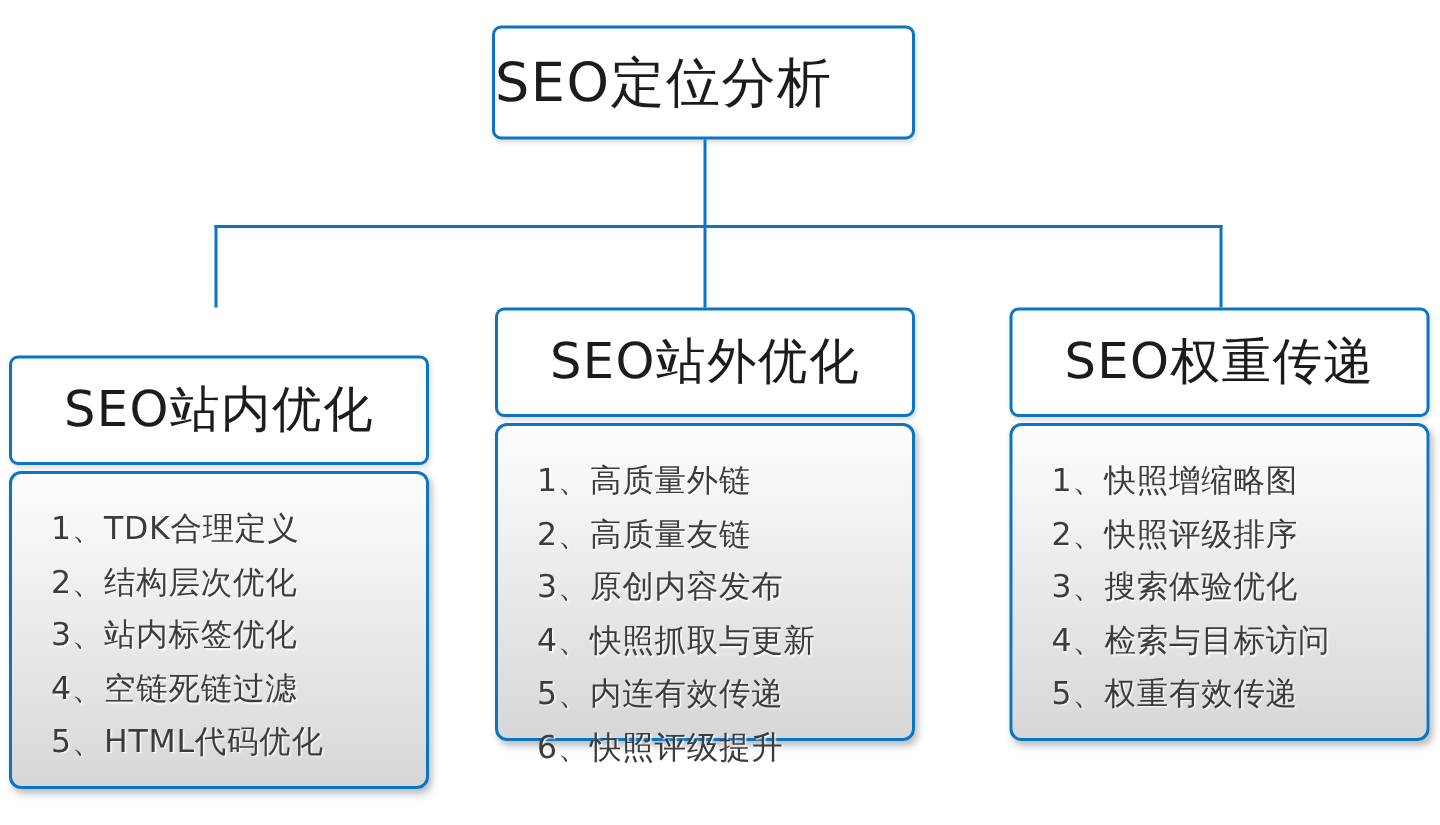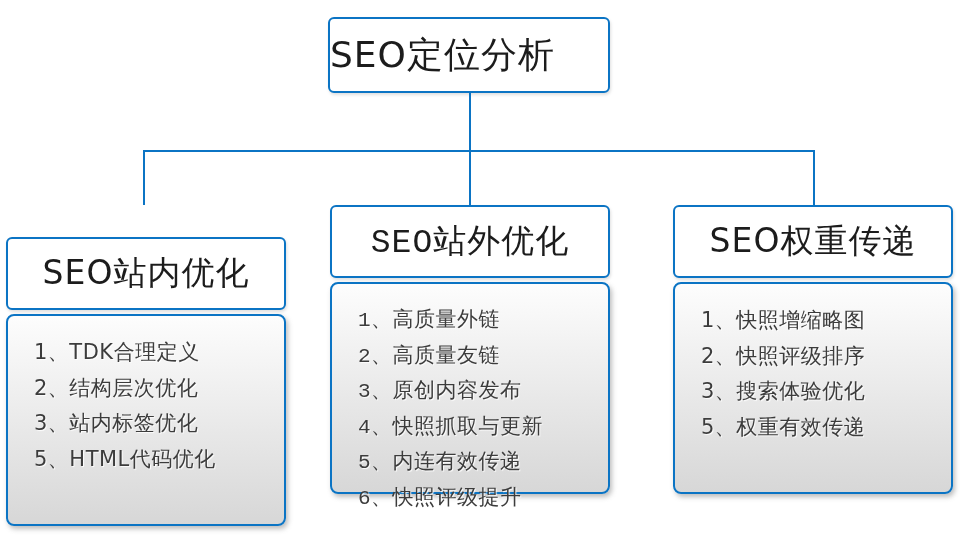--- a/index.html
+++ b/index.html
@@ -74,21 +74,21 @@
   }
   .col-body li {
     font-size: 21px;
     line-height: 35.6px;
     color: #3c3c3c;
     letter-spacing: 0.5px;
     text-shadow: 1px 1px 1px rgba(255,255,255,0.95);
     white-space: nowrap;
   }
   .col-1 { left: 6px; margin-top: 32px; }
-  .col-2 { left: 330px; font-family: Liberation Mono, monospace; }
+  .col-2 { left: 330px; }
   .col-3 { left: 673px; }
 </style>
 </head>
 <body>
 
 <div class="stage">
 
   <div class="node root-box">
     <span>SEO定位分析</span>
   </div>
@@ -99,20 +99,21 @@
   <div class="connector" style="left:813px; top:150px; width:2px; height:55px;"></div>
 
   <div class="col-header col-1">
     <span>SEO站内优化</span>
   </div>
   <div class="col-body col-1">
     <ul>
       <li>1、TDK合理定义</li>
       <li>2、结构层次优化</li>
       <li>3、站内标签优化</li>
+      <li>4、空链死链过滤</li>
       <li>5、HTML代码优化</li>
     </ul>
   </div>
 
   <div class="col-header col-2">
     <span>SEO站外优化</span>
   </div>
   <div class="col-body col-2">
     <ul>
       <li>1、高质量外链</li>
@@ -125,17 +126,18 @@
   </div>
 
   <div class="col-header col-3">
     <span>SEO权重传递</span>
   </div>
   <div class="col-body col-3">
     <ul>
       <li>1、快照增缩略图</li>
       <li>2、快照评级排序</li>
       <li>3、搜索体验优化</li>
+      <li>4、检索与目标访问</li>
       <li>5、权重有效传递</li>
     </ul>
   </div>
 
 </div>
 
 </body></html>

